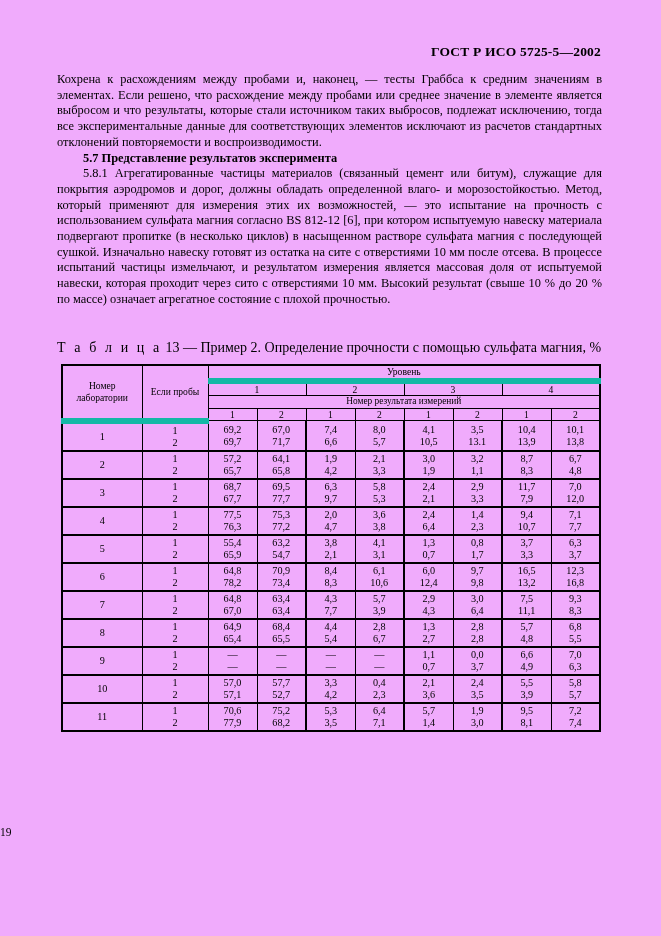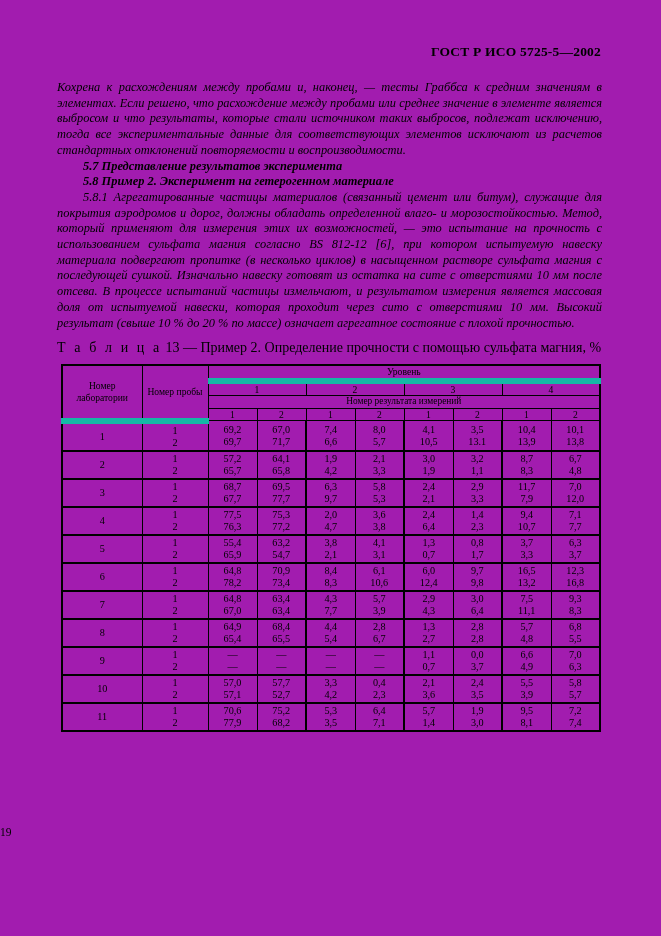--- a/index.html
+++ b/index.html
@@ -8,40 +8,39 @@
     background: #ffffff;
   }
   body {
     font-family: "Liberation Serif", "DejaVu Serif", serif;
     color: #000000;
   }
   .page {
     position: relative;
     width: 661px;
     height: 936px;
-    background: #a21caf;
+    background: #f0abfc;
     overflow: hidden;
     box-sizing: border-box;
   }
   .header-line {
     position: absolute;
     top: 44px;
     left: 40px;
     right: 60px;
     text-align: right;
     font-size: 13.5px;
     font-weight: bold;
     letter-spacing: 0.2px;
   }
   .body-block {
     position: absolute;
-    top: 80px;
+    top: 72px;
     left: 57px;
     width: 545px;
-    font-style: italic;
   }
   p.para {
     margin: 0;
     font-size: 12.4px;
     line-height: 15.7px;
     text-align: justify;
     text-indent: 0;
   }
   p.para.indent {
     text-indent: 26px;
@@ -155,21 +154,20 @@
 </head>
 <body>
 
 <div class="page">
 
   <div class="header-line">ГОСТ Р ИСО 5725-5—2002</div>
 
   <div class="body-block">
     <p class="para">Кохрена к расхождениям между пробами и, наконец, — тесты Граббса к средним значениям в элементах. Если решено, что расхождение между пробами или среднее значение в элементе является выбросом и что результаты, которые стали источником таких выбросов, подлежат исключению, тогда все экспериментальные данные для соответствующих элементов исключают из расчетов стандартных отклонений повторяемости и воспроизводимости.</p>
     <h4 class="heading">5.7 Представление результатов эксперимента</h4>
-    <h4 class="heading">5.8 Пример 2. Эксперимент на гетерогенном материале</h4>
     <p class="para indent">5.8.1 Агрегатированные частицы материалов (связанный цемент или битум), служащие для покрытия аэродромов и дорог, должны обладать определенной влаго- и морозостойкостью. Метод, который применяют для измерения этих их возможностей, — это испытание на прочность с использованием сульфата магния согласно BS 812-12 [6], при котором испытуемую навеску материала подвергают пропитке (в несколько циклов) в насыщенном растворе сульфата магния с последующей сушкой. Изначально навеску готовят из остатка на сите с отверстиями 10 мм после отсева. В процессе испытаний частицы измельчают, и результатом измерения является массовая доля от испытуемой навески, которая проходит через сито с отверстиями 10 мм. Высокий результат (свыше 10 % до 20 % по массе) означает агрегатное состояние с плохой прочностью.</p>
   </div>
 
   <div class="caption">
     <span class="sp">Т а б л и ц а</span>
     <span>13</span>
     <span>— Пример 2. Определение прочности с помощью сульфата магния, %</span>
   </div>
 
   <div class="tbl-wrap">
@@ -182,21 +180,21 @@
         <col style="width:49px">
           <col style="width:49px">
         <col style="width:49px">
           <col style="width:49px">
         <col style="width:49px">
           <col style="width:49px">
       </colgroup>
       <thead>
         <tr class="hd-row-top">
           <th class="hd labcol" rowspan="4">Номер лаборатории</th>
-          <th class="hd samcol" rowspan="4">Номер пробы</th>
+          <th class="hd samcol" rowspan="4">Если пробы</th>
           <th class="hd" colspan="8">Уровень</th>
         </tr>
         <tr>
           <th class="hd lvl-num" colspan="2">1</th>
           <th class="hd lvl-num" colspan="2">2</th>
           <th class="hd lvl-num" colspan="2">3</th>
           <th class="hd lvl-num" colspan="2">4</th>
         </tr>
         <tr>
           <th class="hd meas-span" colspan="8">Номер результата измерений</th>

